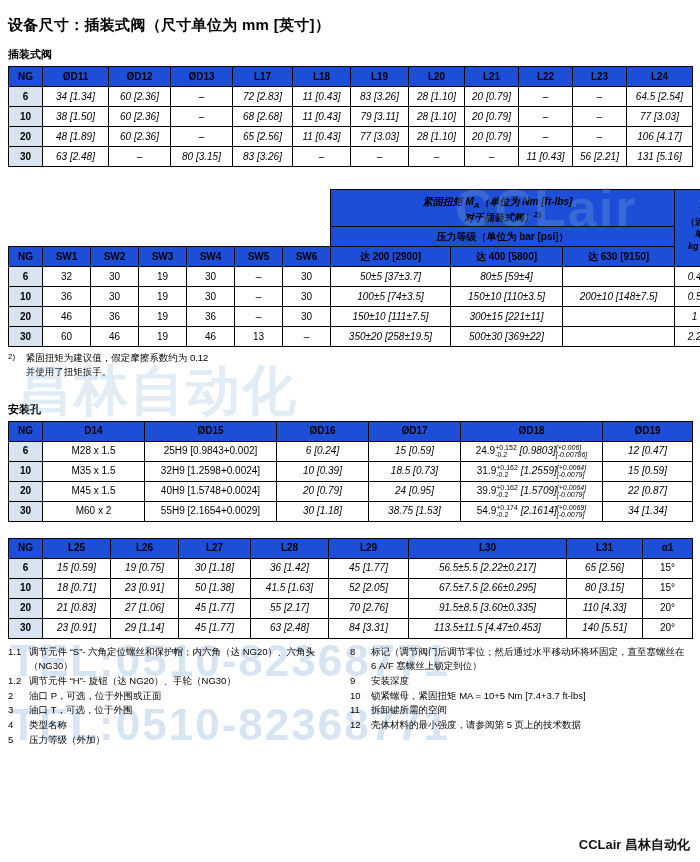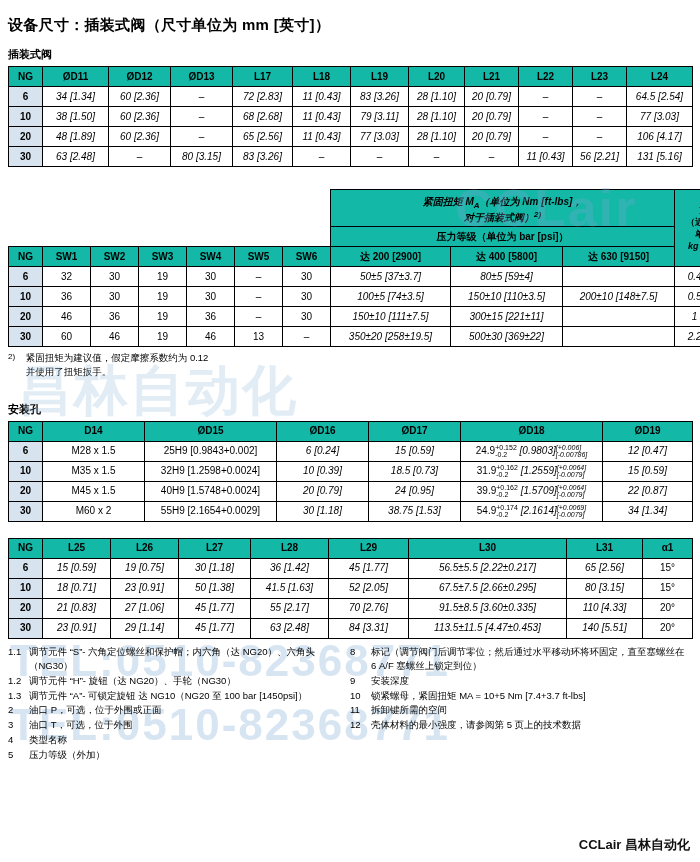--- a/index.html
+++ b/index.html
@@ -51,21 +51,21 @@
     border:1px solid #000;
     padding:2px 3px;
     text-align:center;
     vertical-align:middle;
     height:15px;
     line-height:1.15;
     overflow:hidden;
     white-space:nowrap;
   }
   thead th{
-    background:#14b8a6;
+    background:#1d4ed8;
     font-weight:bold;
   }
   td.ng{
     background:#d7e3ef;
     font-weight:bold;
   }
   .it{font-style:italic;}
   .sub{font-size:8px;vertical-align:sub;}
   .sup{font-size:8px;vertical-align:super;}
   .tol{display:inline-block;font-size:7px;line-height:1.0;text-align:left;vertical-align:middle;}
@@ -464,24 +464,20 @@
     <div class="col">
       <div class="row">
         <span class="num">1.1</span>
         <span class="txt">调节元件 “S”- 六角定位螺丝和保护帽；内六角（达 NG20）、六角头（NG30）</span>
       </div>
       <div class="row">
         <span class="num">1.2</span>
         <span class="txt">调节元件 “H”- 旋钮（达 NG20）、手轮（NG30）</span>
       </div>
       <div class="row">
-        <span class="num">1.3</span>
-        <span class="txt">调节元件 “A”- 可锁定旋钮 达 NG10（NG20 至 100 bar [1450psi]）</span>
-      </div>
-      <div class="row">
         <span class="num">2</span>
         <span class="txt">油口 P，可选，位于外围或正面</span>
       </div>
       <div class="row">
         <span class="num">3</span>
         <span class="txt">油口 T，可选，位于外围</span>
       </div>
       <div class="row">
         <span class="num">4</span>
         <span class="txt">类型名称</span>

